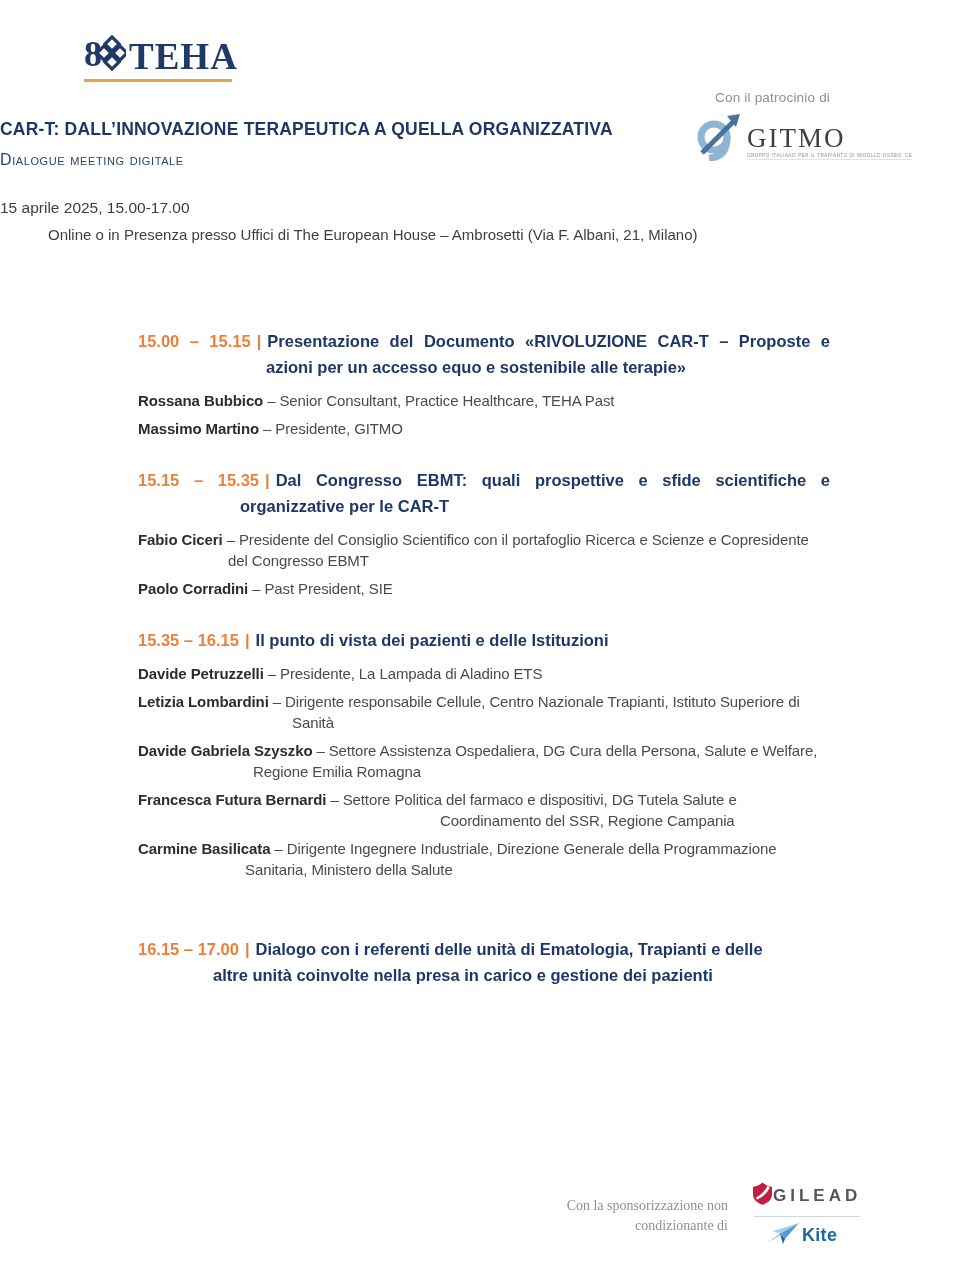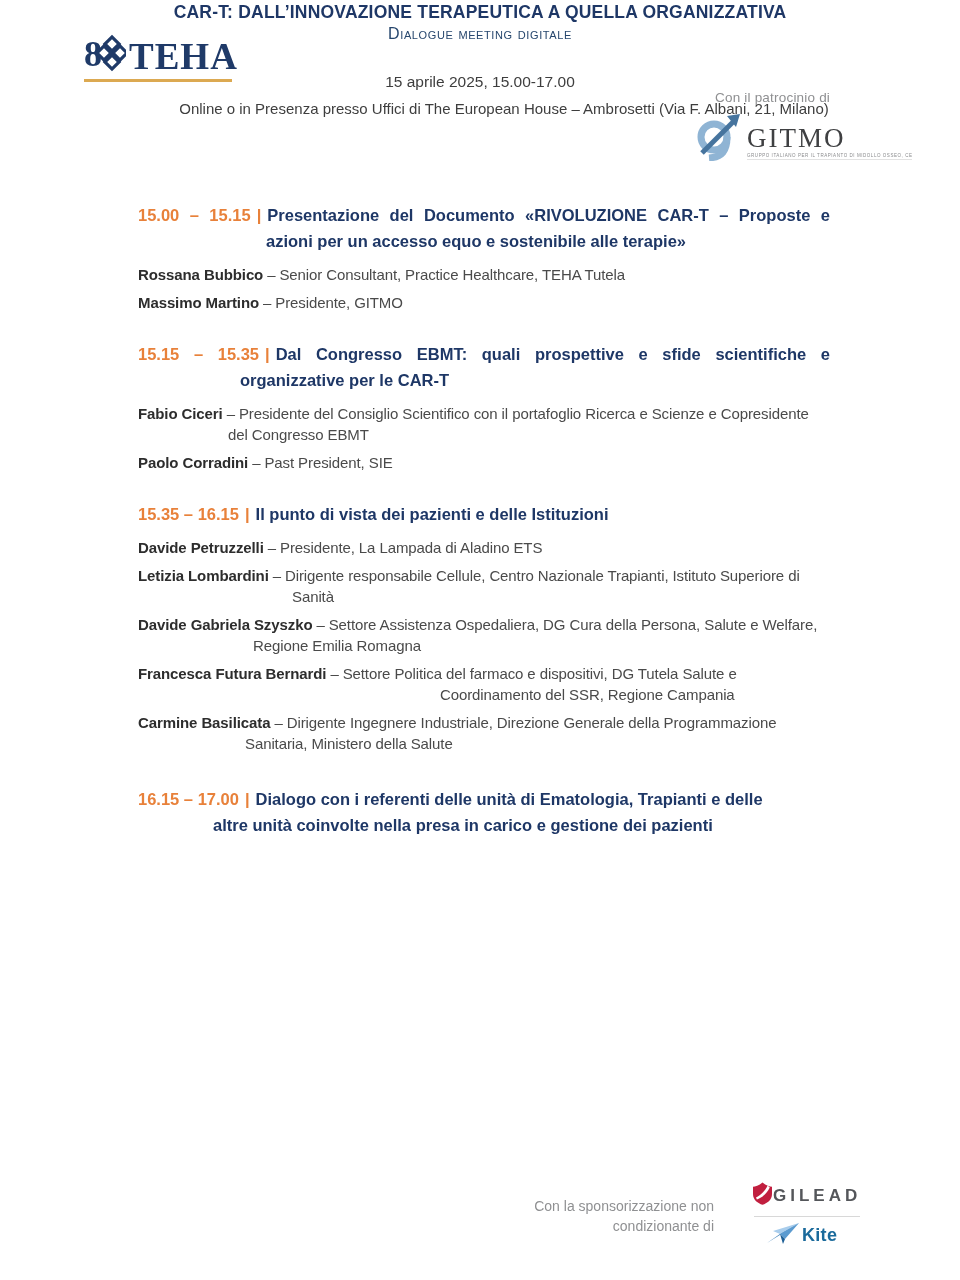--- a/index.html
+++ b/index.html
@@ -26,26 +26,26 @@
   .gitmo-word {
     font-family:"Liberation Serif", serif; font-size:27px; line-height:26px;
     color:#3f4042; letter-spacing:2px;
   }
   .gitmo-tagline {
     font-size:4.5px; color:#8a8b8d; letter-spacing:0.55px; margin-top:2px;
     white-space:nowrap; overflow:hidden; width:165px; border-bottom:1px solid #e2e2e2; padding-bottom:1px;
   }
 
   
-  .event-head { text-align:center; }
+  .event-head { padding-top:117px; text-align:left; }
   .event-title {
     font-size:17.5px; line-height:24px; font-weight:bold; color:#1e3766; letter-spacing:0.2px;
   }
   .event-subtitle {
-    font-variant:small-caps; font-size:16px; line-height:20px;
+    margin-top:9px; font-variant:small-caps; font-size:16px; line-height:20px;
     color:#26466d; letter-spacing:0.6px;
   }
   .event-datetime { margin-top:27px; font-size:15.5px; line-height:22px; color:#3e3e3e; }
   .event-location { margin-top:5px; font-size:15px; line-height:22px; color:#3e3e3e;margin-left:48px; }
 
   
   .agenda { width:692px; margin:82px 0 0 138px; }
   .session + .session { margin-top:28px; }
   .s-head { color:#1e3766; font-weight:bold; font-size:16.5px; line-height:26px; }
   .s-line1.justify { text-align:justify; text-align-last:justify; }
@@ -57,22 +57,22 @@
   .speakers { margin-top:10px; font-size:15px; line-height:21px; color:#4a4a4a; letter-spacing:-0.1px; }
   .speaker { margin-bottom:7px; }
   .sp-line { white-space:nowrap; }
   .sp-name { font-weight:bold; color:#2d2d2d; }
   .sp-dash { padding:0 4px; }
   .ind-90 { margin-left:90px; } .ind-154 { margin-left:154px; } .ind-115 { margin-left:115px; }
   .ind-302 { margin-left:302px; } .ind-107 { margin-left:107px; }
 
   
   .sponsor-label {
-    position:absolute; right:246px; top:1196px; text-align:right;
-    font-size:14px; line-height:20px; color:#8f9092;
+    position:absolute; right:232px; top:1196px; text-align:right;
+    font-size:14px; line-height:20px; color:#8f9092;font-family:Liberation Serif, serif;
   }
   .sponsor-logos { position:absolute; left:752px; top:1182px; width:120px; }
   .logo-row { display:flex; align-items:center; }
   .gilead-word {
     font-size:17px; font-weight:bold; color:#54565a; letter-spacing:4px; margin-left:0;
   }
   .sponsor-divider { width:106px; height:1px; background:#d8d8d8; margin:7px 0 4px 2px; }
   .kite-row { margin-left:14px; }
   .kite-word { font-size:18px; font-weight:bold; color:#1a6a9b; letter-spacing:0.3px; margin-left:2px; }
 </style>
@@ -128,21 +128,21 @@
 
     <div class="session">
       <div class="s-head">
         <div class="s-line1 justify">
           <span class="s-time">15.00 – 15.15</span><span class="s-sep">|</span><span class="s-title">Presentazione del Documento «RIVOLUZIONE CAR-T – Proposte e</span>
         </div>
         <div class="s-line2 ml-128">azioni per un accesso equo e sostenibile alle terapie»</div>
       </div>
       <div class="speakers">
         <div class="speaker">
-          <div class="sp-line"><span class="sp-name">Rossana Bubbico</span><span class="sp-dash">–</span><span class="sp-role">Senior Consultant, Practice Healthcare, TEHA Tutela</span></div>
+          <div class="sp-line"><span class="sp-name">Rossana Bubbico</span><span class="sp-dash">–</span><span class="sp-role">Senior Consultant, Practice Healthcare, TEHA Past</span></div>
         </div>
         <div class="speaker">
           <div class="sp-line"><span class="sp-name">Massimo Martino</span><span class="sp-dash">–</span><span class="sp-role">Presidente, GITMO</span></div>
         </div>
       </div>
     </div>
 
     <div class="session">
       <div class="s-head">
         <div class="s-line1 justify">
@@ -183,21 +183,21 @@
           <div class="sp-line"><span class="sp-name">Francesca Futura Bernardi</span><span class="sp-dash">–</span><span class="sp-role">Settore Politica del farmaco e dispositivi, DG Tutela Salute e</span></div>
           <div class="sp-cont ind-302">Coordinamento del SSR, Regione Campania</div>
         </div>
         <div class="speaker">
           <div class="sp-line"><span class="sp-name">Carmine Basilicata</span><span class="sp-dash">–</span><span class="sp-role">Dirigente Ingegnere Industriale, Direzione Generale della Programmazione</span></div>
           <div class="sp-cont ind-107">Sanitaria, Ministero della Salute</div>
         </div>
       </div>
     </div>
 
-    <div class="session" style="margin-top:32px;">
+    <div class="session" style="margin-top:56px;">
       <div class="s-head">
         <div class="s-line1 nowrap">
           <span class="s-time">16.15 – 17.00</span><span class="s-sep">|</span><span class="s-title">Dialogo con i referenti delle unità di Ematologia, Trapianti e delle</span>
         </div>
         <div class="s-line2 ml-75">altre unità coinvolte nella presa in carico e gestione dei pazienti</div>
       </div>
     </div>
 
   </div>
 

